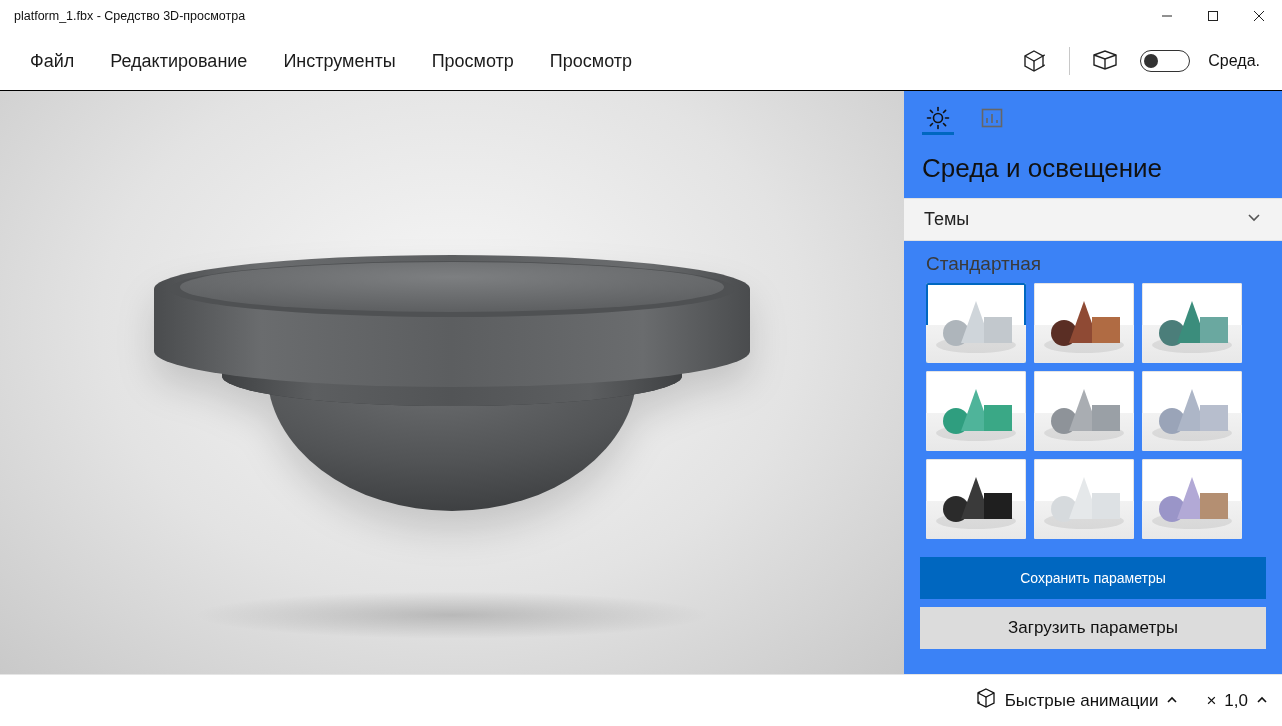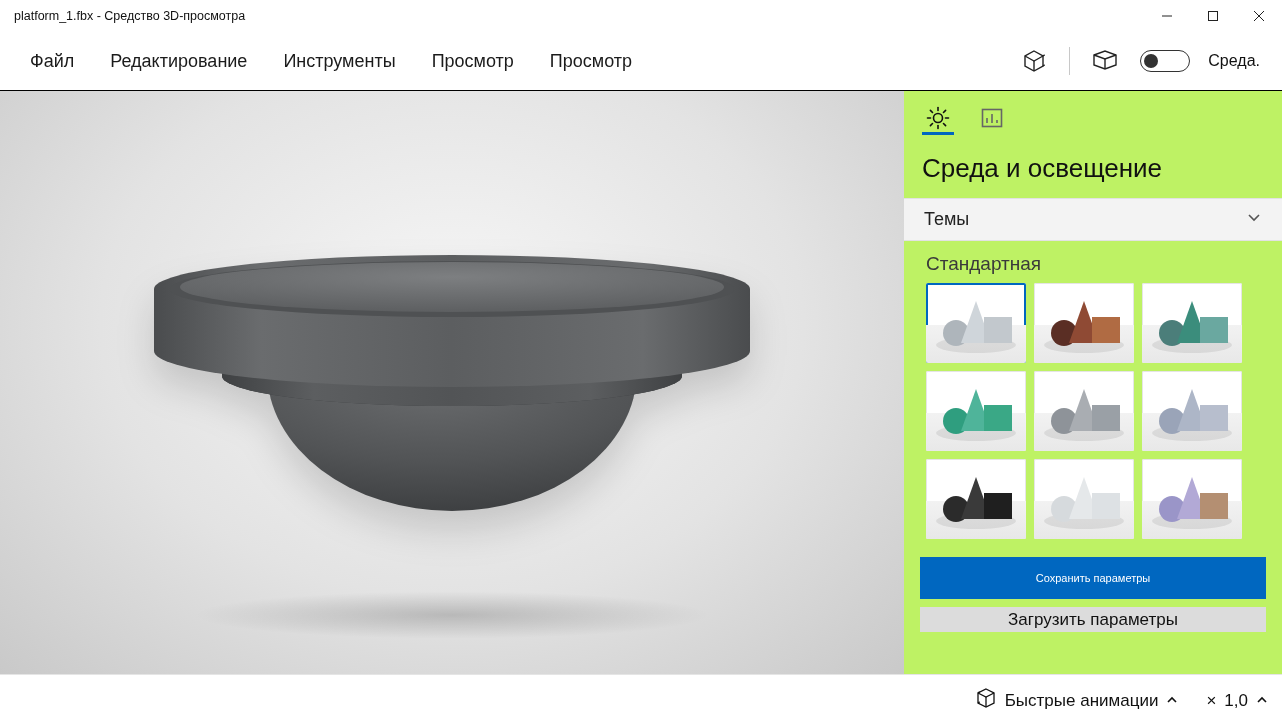--- a/index.html
+++ b/index.html
@@ -25,37 +25,37 @@
   
   .workspace { flex: 1; display: flex; min-height: 0; }
 
   
   .viewport { flex: 1; position: relative; overflow: hidden; background: radial-gradient(ellipse at 50% 40%, #f7f7f7 0%, #e3e3e3 55%, #c9c9c9 100%); }
   .model-wrap { position: absolute; left: 50%; top: 48%; transform: translate(-50%, -50%); width: 640px; }
   .model-svg { display:block; filter: drop-shadow(0 20px 18px rgba(0,0,0,0.15)); }
   .shadow-ground { position:absolute; left:50%; bottom:6%; transform:translateX(-50%); width:520px; height:48px; background: radial-gradient(ellipse at center, rgba(0,0,0,.18) 0%, rgba(0,0,0,0) 70%); }
 
   
-  .panel { width: 378px; background: #bef264; display: flex; flex-direction: column; overflow: hidden; }
+  .panel { width: 378px; background: #3b82f6; display: flex; flex-direction: column; overflow: hidden; }
   .panel-tabs { display: flex; gap: 22px; padding: 14px 18px 0 18px; }
   .panel-tab { width: 32px; height: 30px; display:flex; align-items:center; justify-content:center; padding-bottom:4px; }
   .panel-tab.active { box-shadow: inset 0 -3px 0 0 #0067c0; }
   .panel-title { font-size: 26px; color: #111; padding: 18px 18px 14px 18px; font-weight: 400;}
   .accordion-header { display:flex; align-items:flex-end; justify-content:space-between; padding: 10px 20px; border-top:1px solid #e2e2e2; border-bottom:1px solid #e2e2e2; background:#f3f3f3; font-size:18px; color:#222;}
   .themes-body { padding: 12px 18px 8px 22px; }
   .themes-caption { font-size: 19px; color: #3a3a3a; margin-bottom: 8px; }
   .theme-grid { display: grid; grid-template-columns: repeat(3, 100px); grid-auto-rows: 80px; gap: 8px; }
   .theme-tile { background: #fff; border-radius: 2px; position: relative; overflow: hidden; box-shadow: 0 0 0 1px #e5e5e5 inset; cursor: default; }
   .theme-tile.selected { box-shadow: 0 0 0 2px #0067c0 inset; }
   .theme-tile .floor { position:absolute; left:0; right:0; bottom:0; height:48%; background:linear-gradient(#f2f2f2,#e8e8e8);}
   .theme-tile svg { position:absolute; inset:0; }
 
   .btn-row { padding: 10px 16px 0 16px; display:flex; flex-direction:column; gap:8px;}
-  .primary-btn { background:#0067c0; color:#fff; font-size:11px; height:42px; display:flex; align-items:center; justify-content:center; }
-  .secondary-btn { background:#dcdcdc; color:#111; font-size:17px; height:25px; display:flex; align-items:center; justify-content:center; }
+  .primary-btn { background:#0067c0; color:#fff; font-size:14px; height:42px; display:flex; align-items:center; justify-content:center; }
+  .secondary-btn { background:#dcdcdc; color:#111; font-size:17px; height:42px; display:flex; align-items:center; justify-content:center; }
 
   
   .statusbar { height: 52px; border-top: 1px solid #e5e5e5; display:flex; align-items:center; justify-content:flex-end; gap:10px; padding: 0 14px; font-size:17px; color:#111; background:#fff;}
   .statusbar .group { display:flex; align-items:center; gap:8px;text-align:right; }
   .chev { display:inline-block; }
 </style>
 </head>
 <body>
 
 <div class="titlebar">

